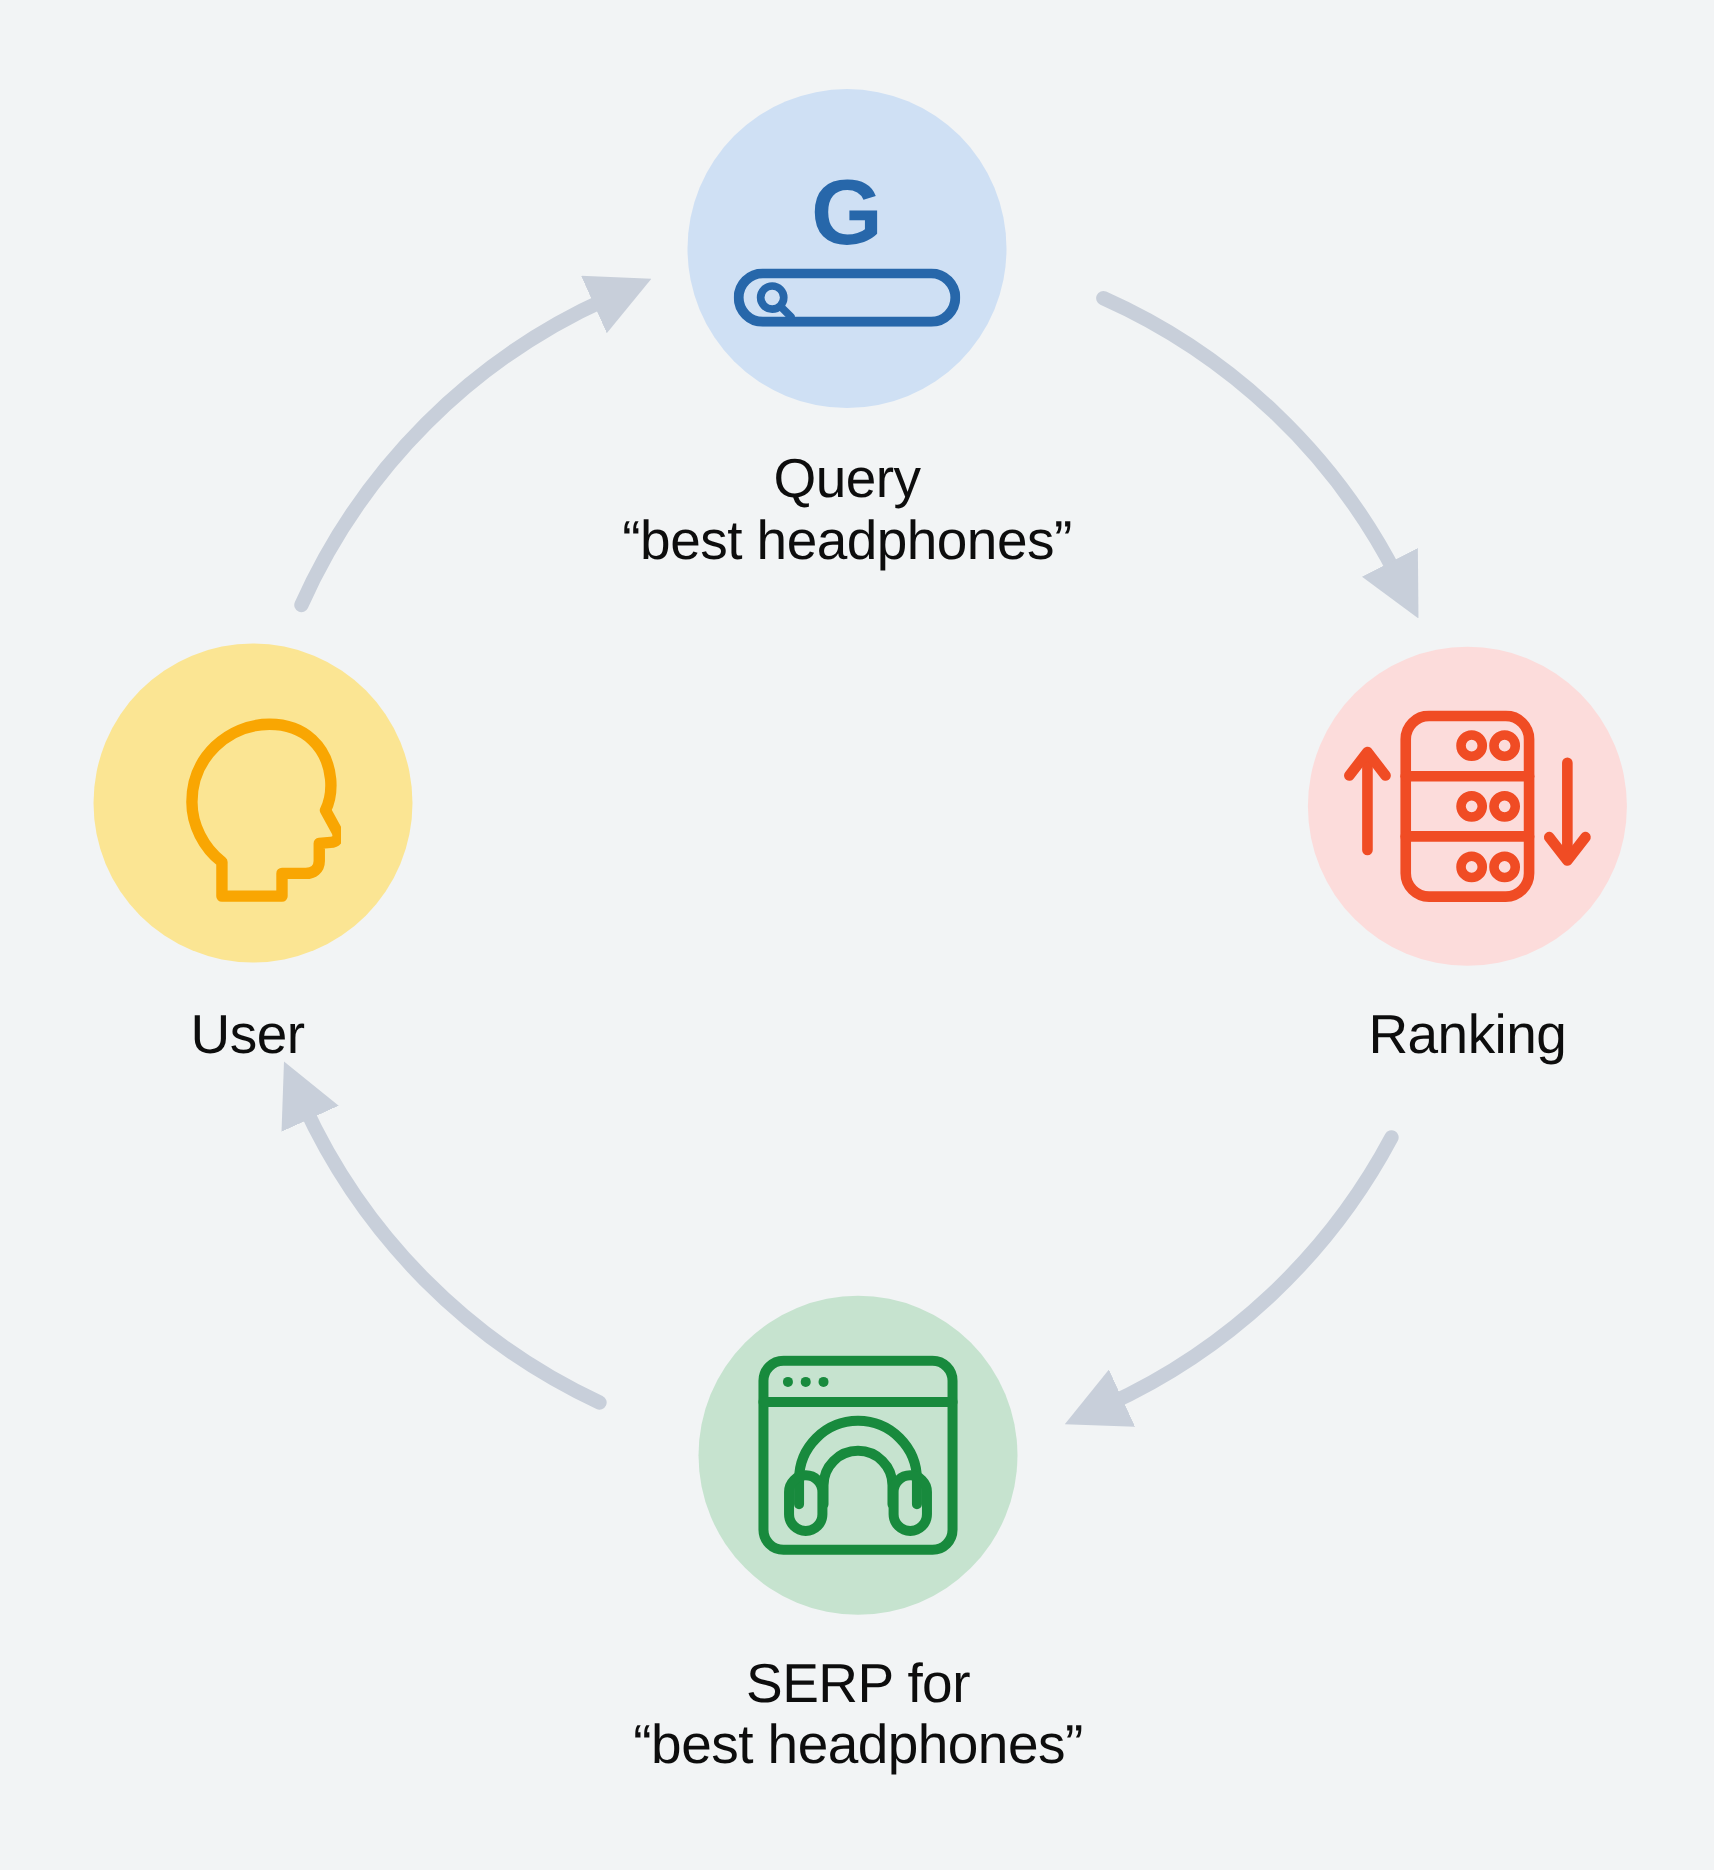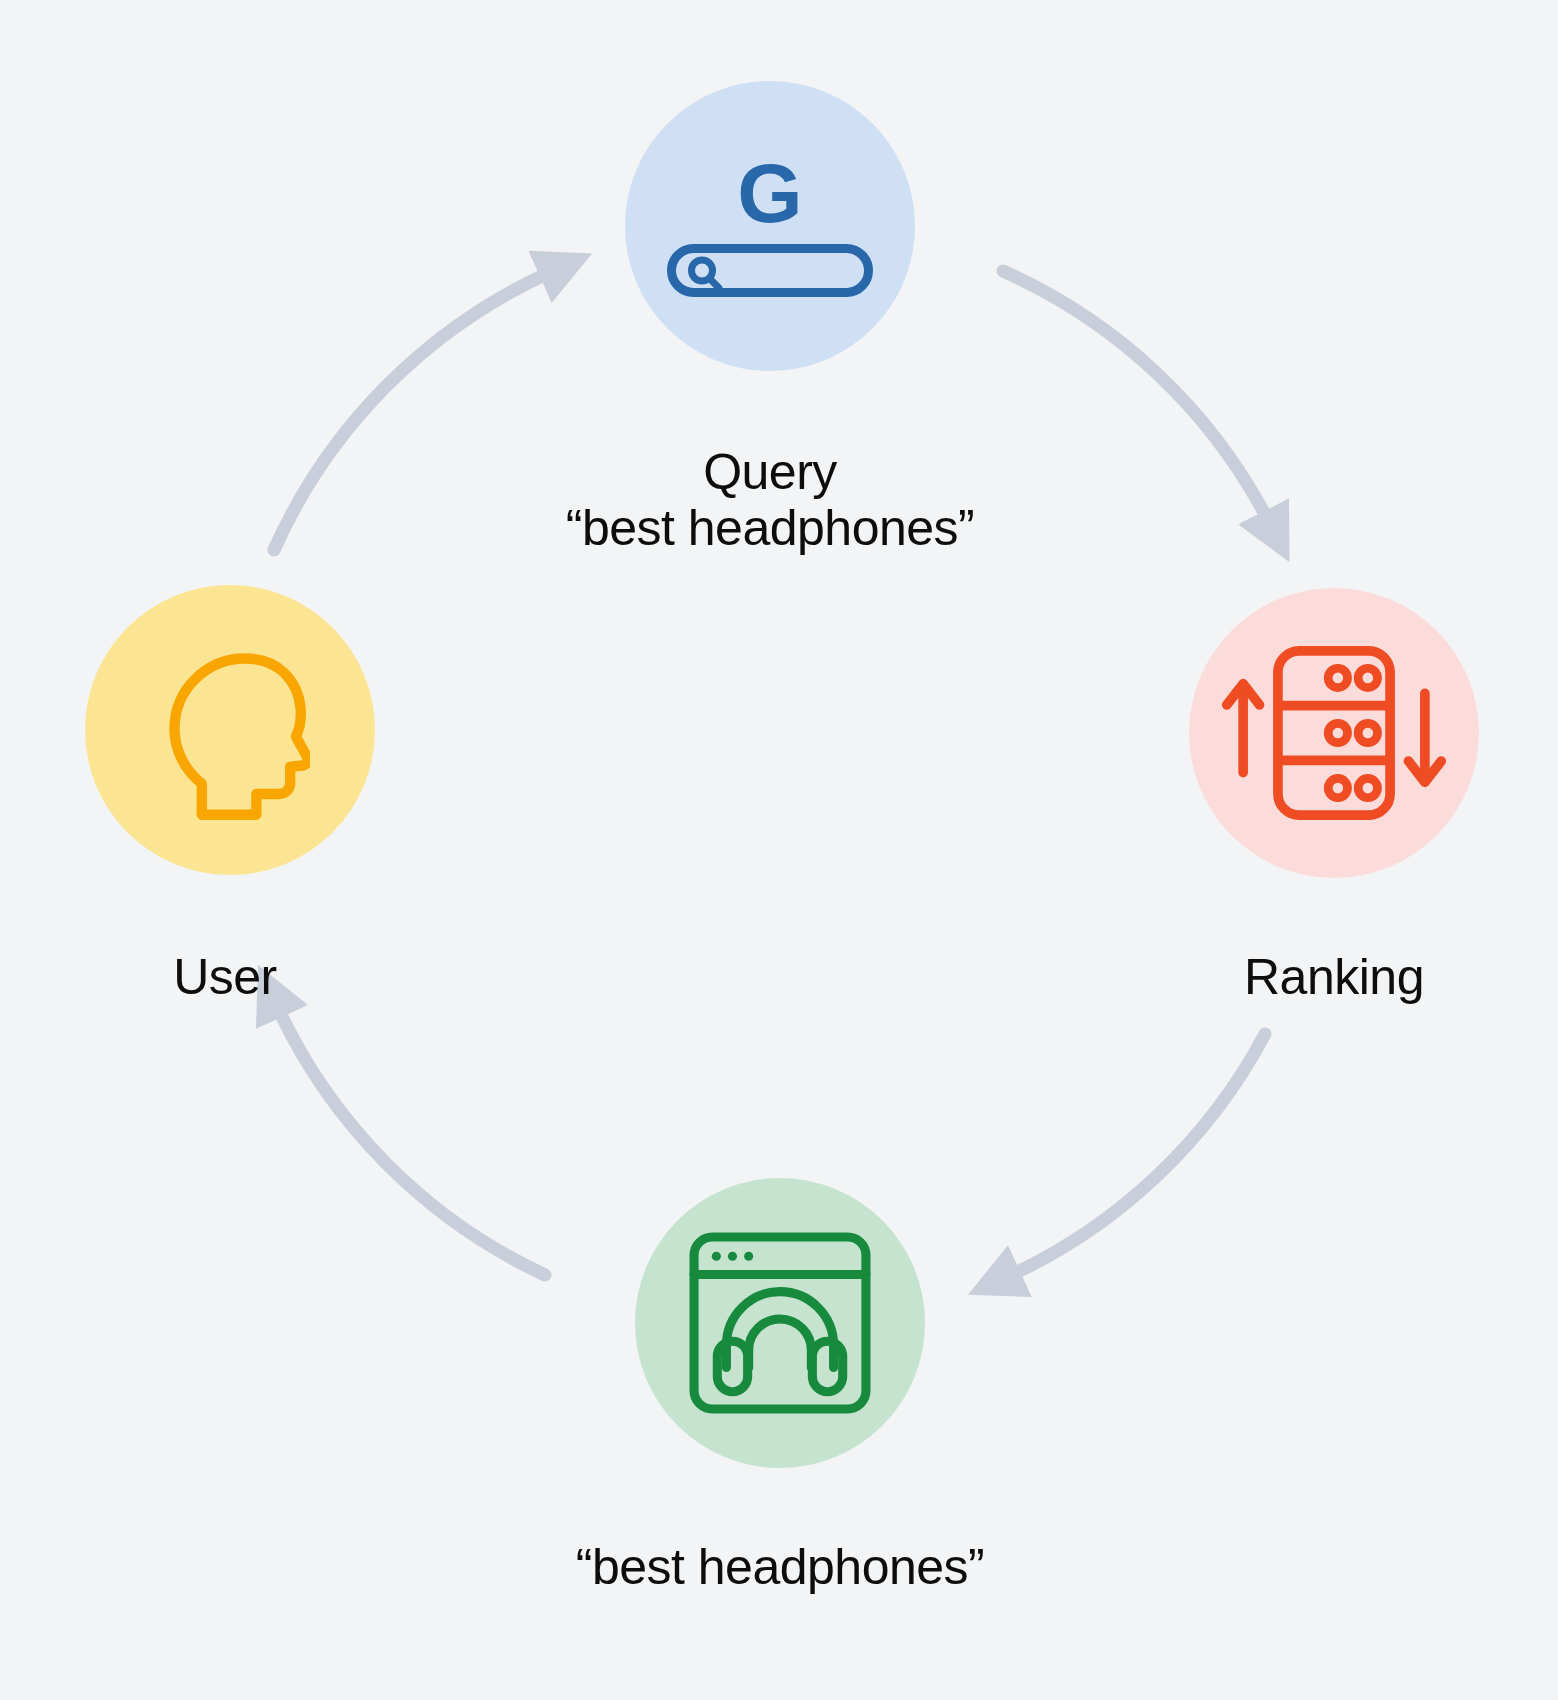--- a/index.html
+++ b/index.html
@@ -11,21 +11,21 @@
   .node-circle{
     position:absolute;width:290px;height:290px;border-radius:50%;
     display:flex;align-items:center;justify-content:center;
   }
   .circle-query{left:625px;top:81px;background:#cfe0f4;color:#2767aa;}
   .circle-ranking{left:1189px;top:588px;background:#fcdcdb;color:#f04c24;}
   .circle-serp{left:635px;top:1178px;background:#c6e3cf;color:#188a3d;}
   .circle-user{left:85px;top:585px;background:#fbe593;color:#f9a602;}
   .label{
     position:absolute;text-align:center;font-size:50px;line-height:56px;
-    font-weight:500;color:#0d0d0d;letter-spacing:-0.5px;width:600px;margin-top:37px;
+    font-weight:500;color:#0d0d0d;letter-spacing:-0.5px;width:600px;
   }
   .label-query{left:470px;top:407px;}
   .label-ranking{left:1034px;top:912px;}
   .label-user{left:-75px;top:912px;}
   .label-serp{left:480px;top:1502px;}
   .query-icon-stack{display:flex;flex-direction:column;align-items:center;gap:9px;margin-top:-4px;}
   .g-letter{font-size:84px;line-height:84px;font-weight:700;color:#2767aa;}
   svg .stroked{fill:none;stroke:currentColor;stroke-linecap:round;stroke-linejoin:round;}
 </style>
 </head>
@@ -94,20 +94,21 @@
         <rect x="122" y="108" width="30" height="50" rx="15"></rect>
       </g>
       <g fill="currentColor">
         <circle cx="27" cy="24" r="4.5"></circle>
         <circle cx="43" cy="24" r="4.5"></circle>
         <circle cx="59" cy="24" r="4.5"></circle>
       </g>
     </svg>
   </div>
   <div class="label label-serp">
+    <div>SERP for</div>
     <div>“best headphones”</div>
   </div>
 
   <div class="node-circle circle-user">
     <svg width="160" height="180" viewBox="0 0 170 190">
       <path class="stroked" stroke-width="11" d="M55,185 L55,152 C37,138 26,116 26,94 C26,51 61,19 101,19 C135,19 157,41 160,72
            C161,84 159,94 155,102 L166,122 C169,128 166,133 160,133 L149,134 L149,151
            C149,159 143,163 136,163 L113,163 L113,185 Z"></path>
     </svg>
   </div>

